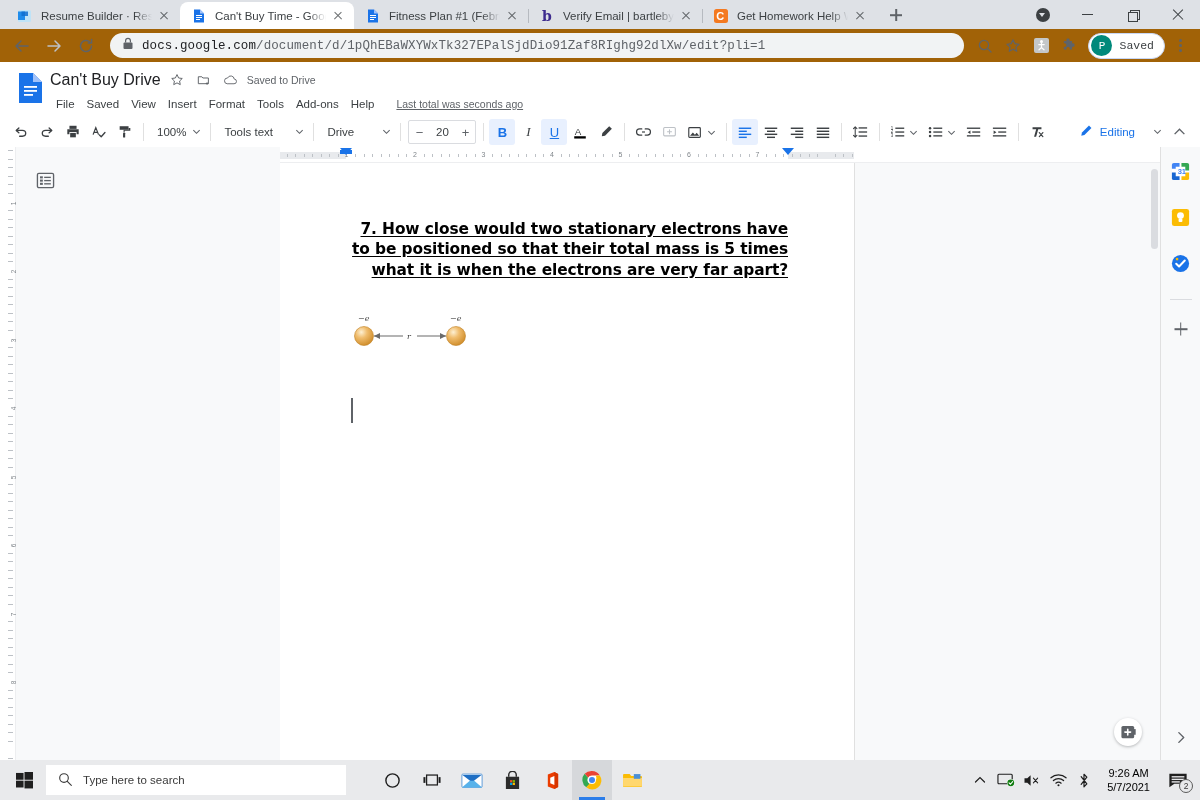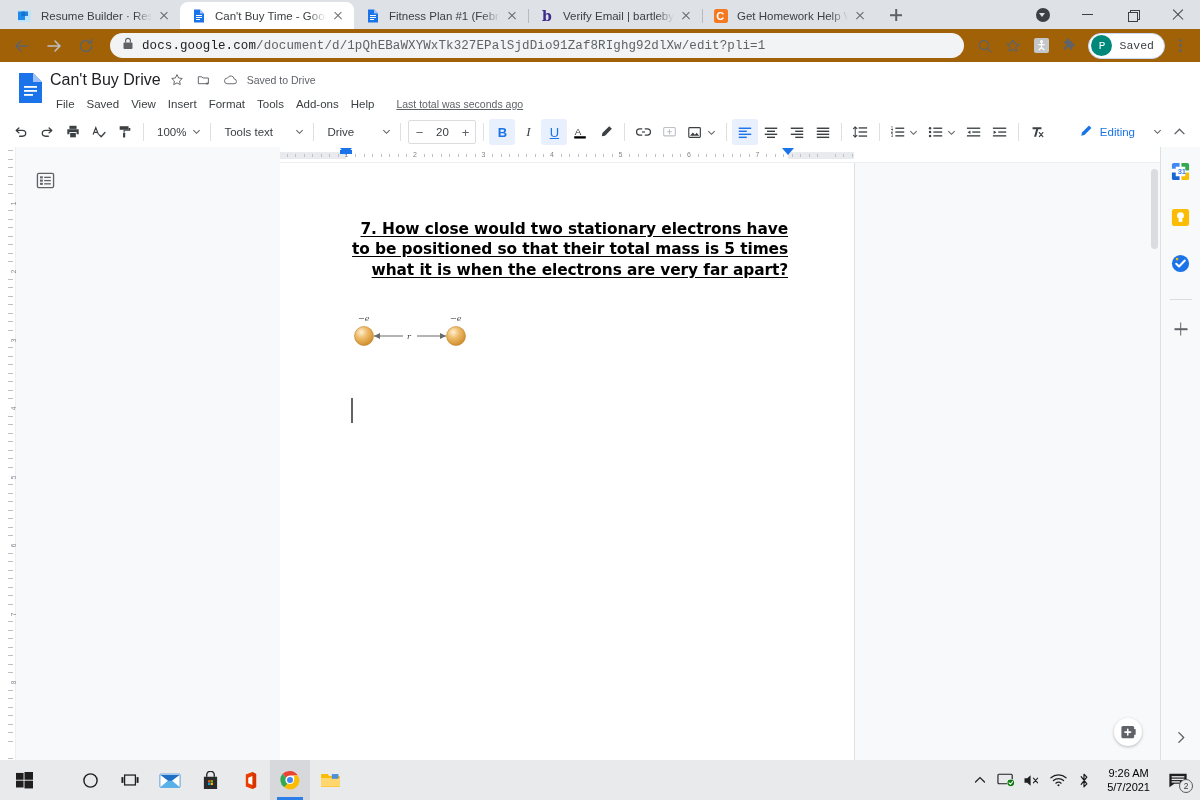--- a/index.html
+++ b/index.html
@@ -985,20 +985,29 @@
       <svg width="17" height="17" viewBox="0 0 18 18">
           <g fill="#1f1f1f">
             <rect x="0" y="1" width="8" height="7.2"></rect>
             <rect x="9" y="0" width="9" height="8.2"></rect>
             <rect x="0" y="9.2" width="8" height="7.2"></rect>
             <rect x="9" y="9.2" width="9" height="8.2"></rect>
           </g>
         </svg>
     </div>
 
+    <div class="tb-search">
+      <span class="sico">
+        <svg width="15" height="15" viewBox="0 0 16 16">
+            <circle cx="6.4" cy="6.4" r="4.6" stroke="#3a3a3a" stroke-width="1.2" fill="none"></circle>
+            <path d="M9.9 9.9L14.2 14.2" stroke="#3a3a3a" stroke-width="1.2" stroke-linecap="round"></path>
+          </svg>
+      </span>
+      <span>Type here to search</span>
+    </div>
 
     <div class="tb-apps">
       <div class="tb-app">
         <svg width="17" height="17" viewBox="0 0 18 18">
             <circle cx="9" cy="9" r="7" stroke="#1f1f1f" stroke-width="1.5" fill="none"></circle>
           </svg>
       </div>
       <div class="tb-app">
         <svg width="18" height="16" viewBox="0 0 20 16">
             <rect x="4" y="2.5" width="12" height="11" stroke="#1f1f1f" stroke-width="1.4" fill="none"></rect>

